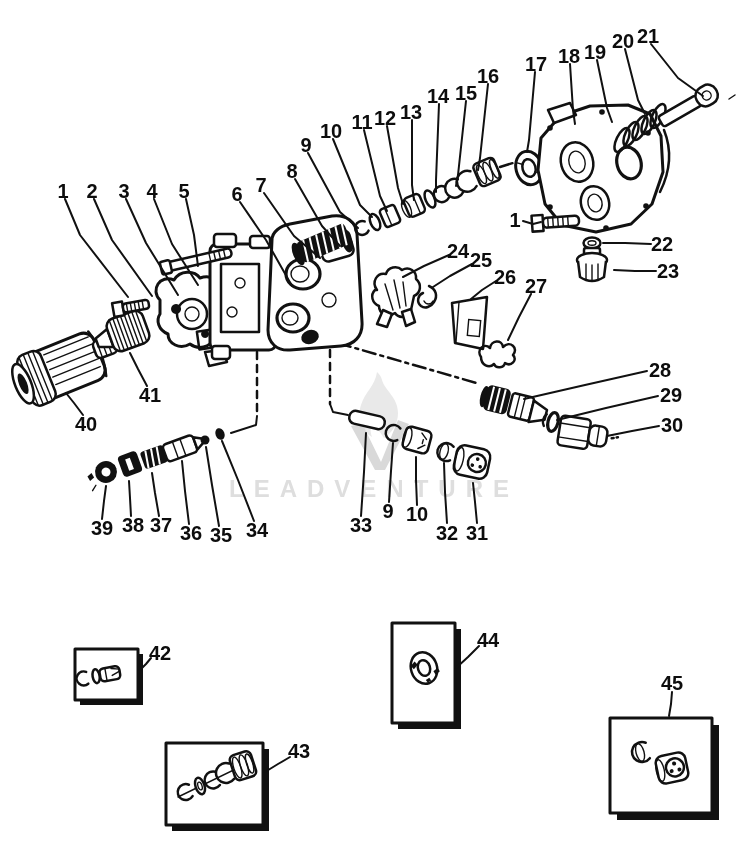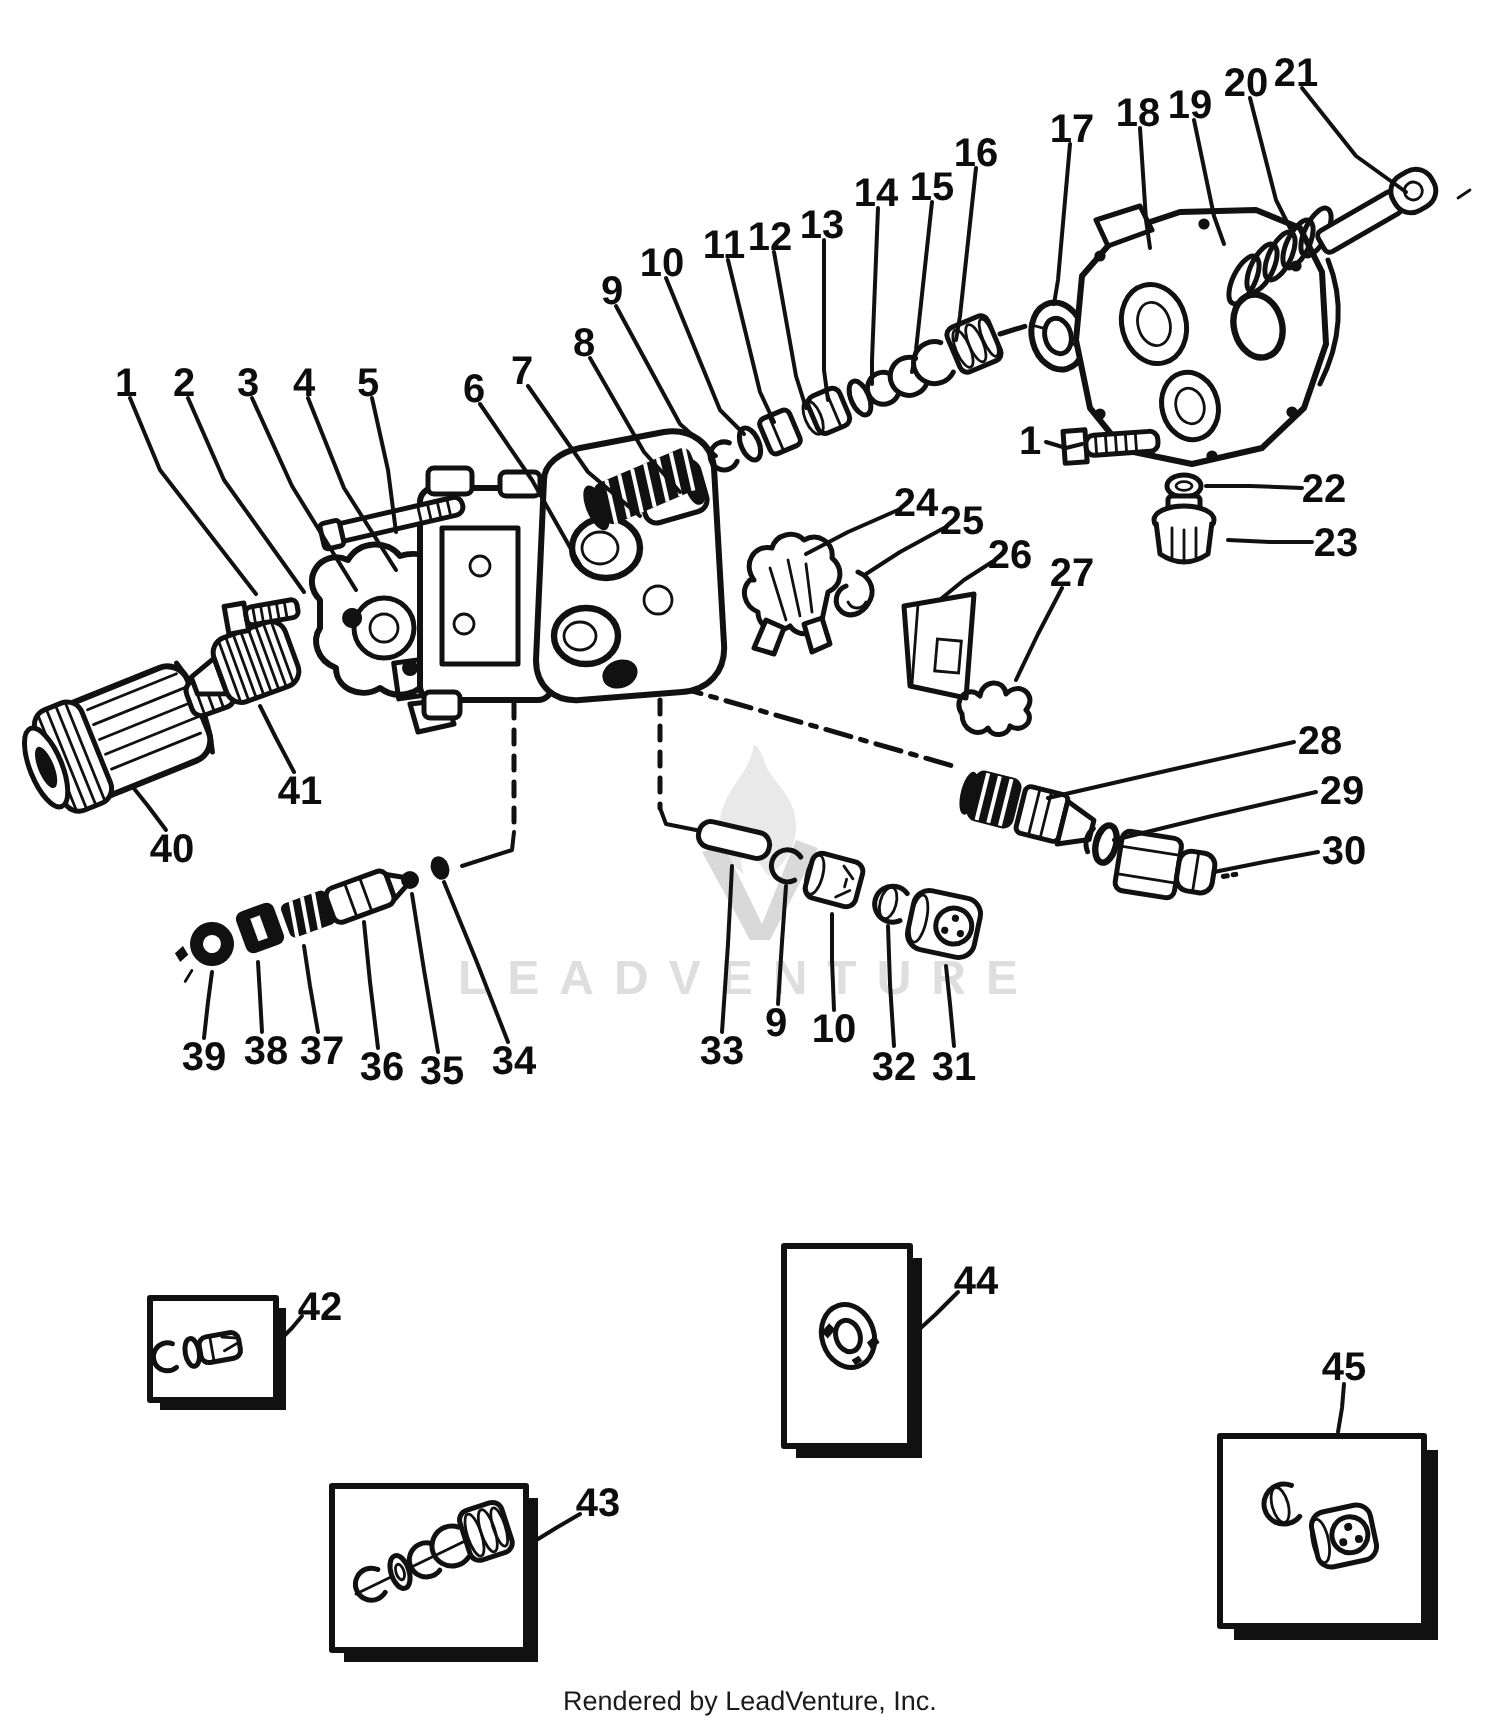--- a/index.html
+++ b/index.html
@@ -505,14 +505,13 @@
         <text x="102" y="535" class="part-num">39</text>
         <text x="86" y="431" class="part-num">40</text>
         <text x="150" y="402" class="part-num">41</text>
         <text x="160" y="660" class="part-num">42</text>
         <text x="299" y="758" class="part-num">43</text>
         <text x="488" y="647" class="part-num">44</text>
         <text x="672" y="690" class="part-num">45</text>
       </g>
 </svg>
 
-<div class="footer">Rendered by LeadVenture, Inc.</div>
 </div>
 
 </body></html>

